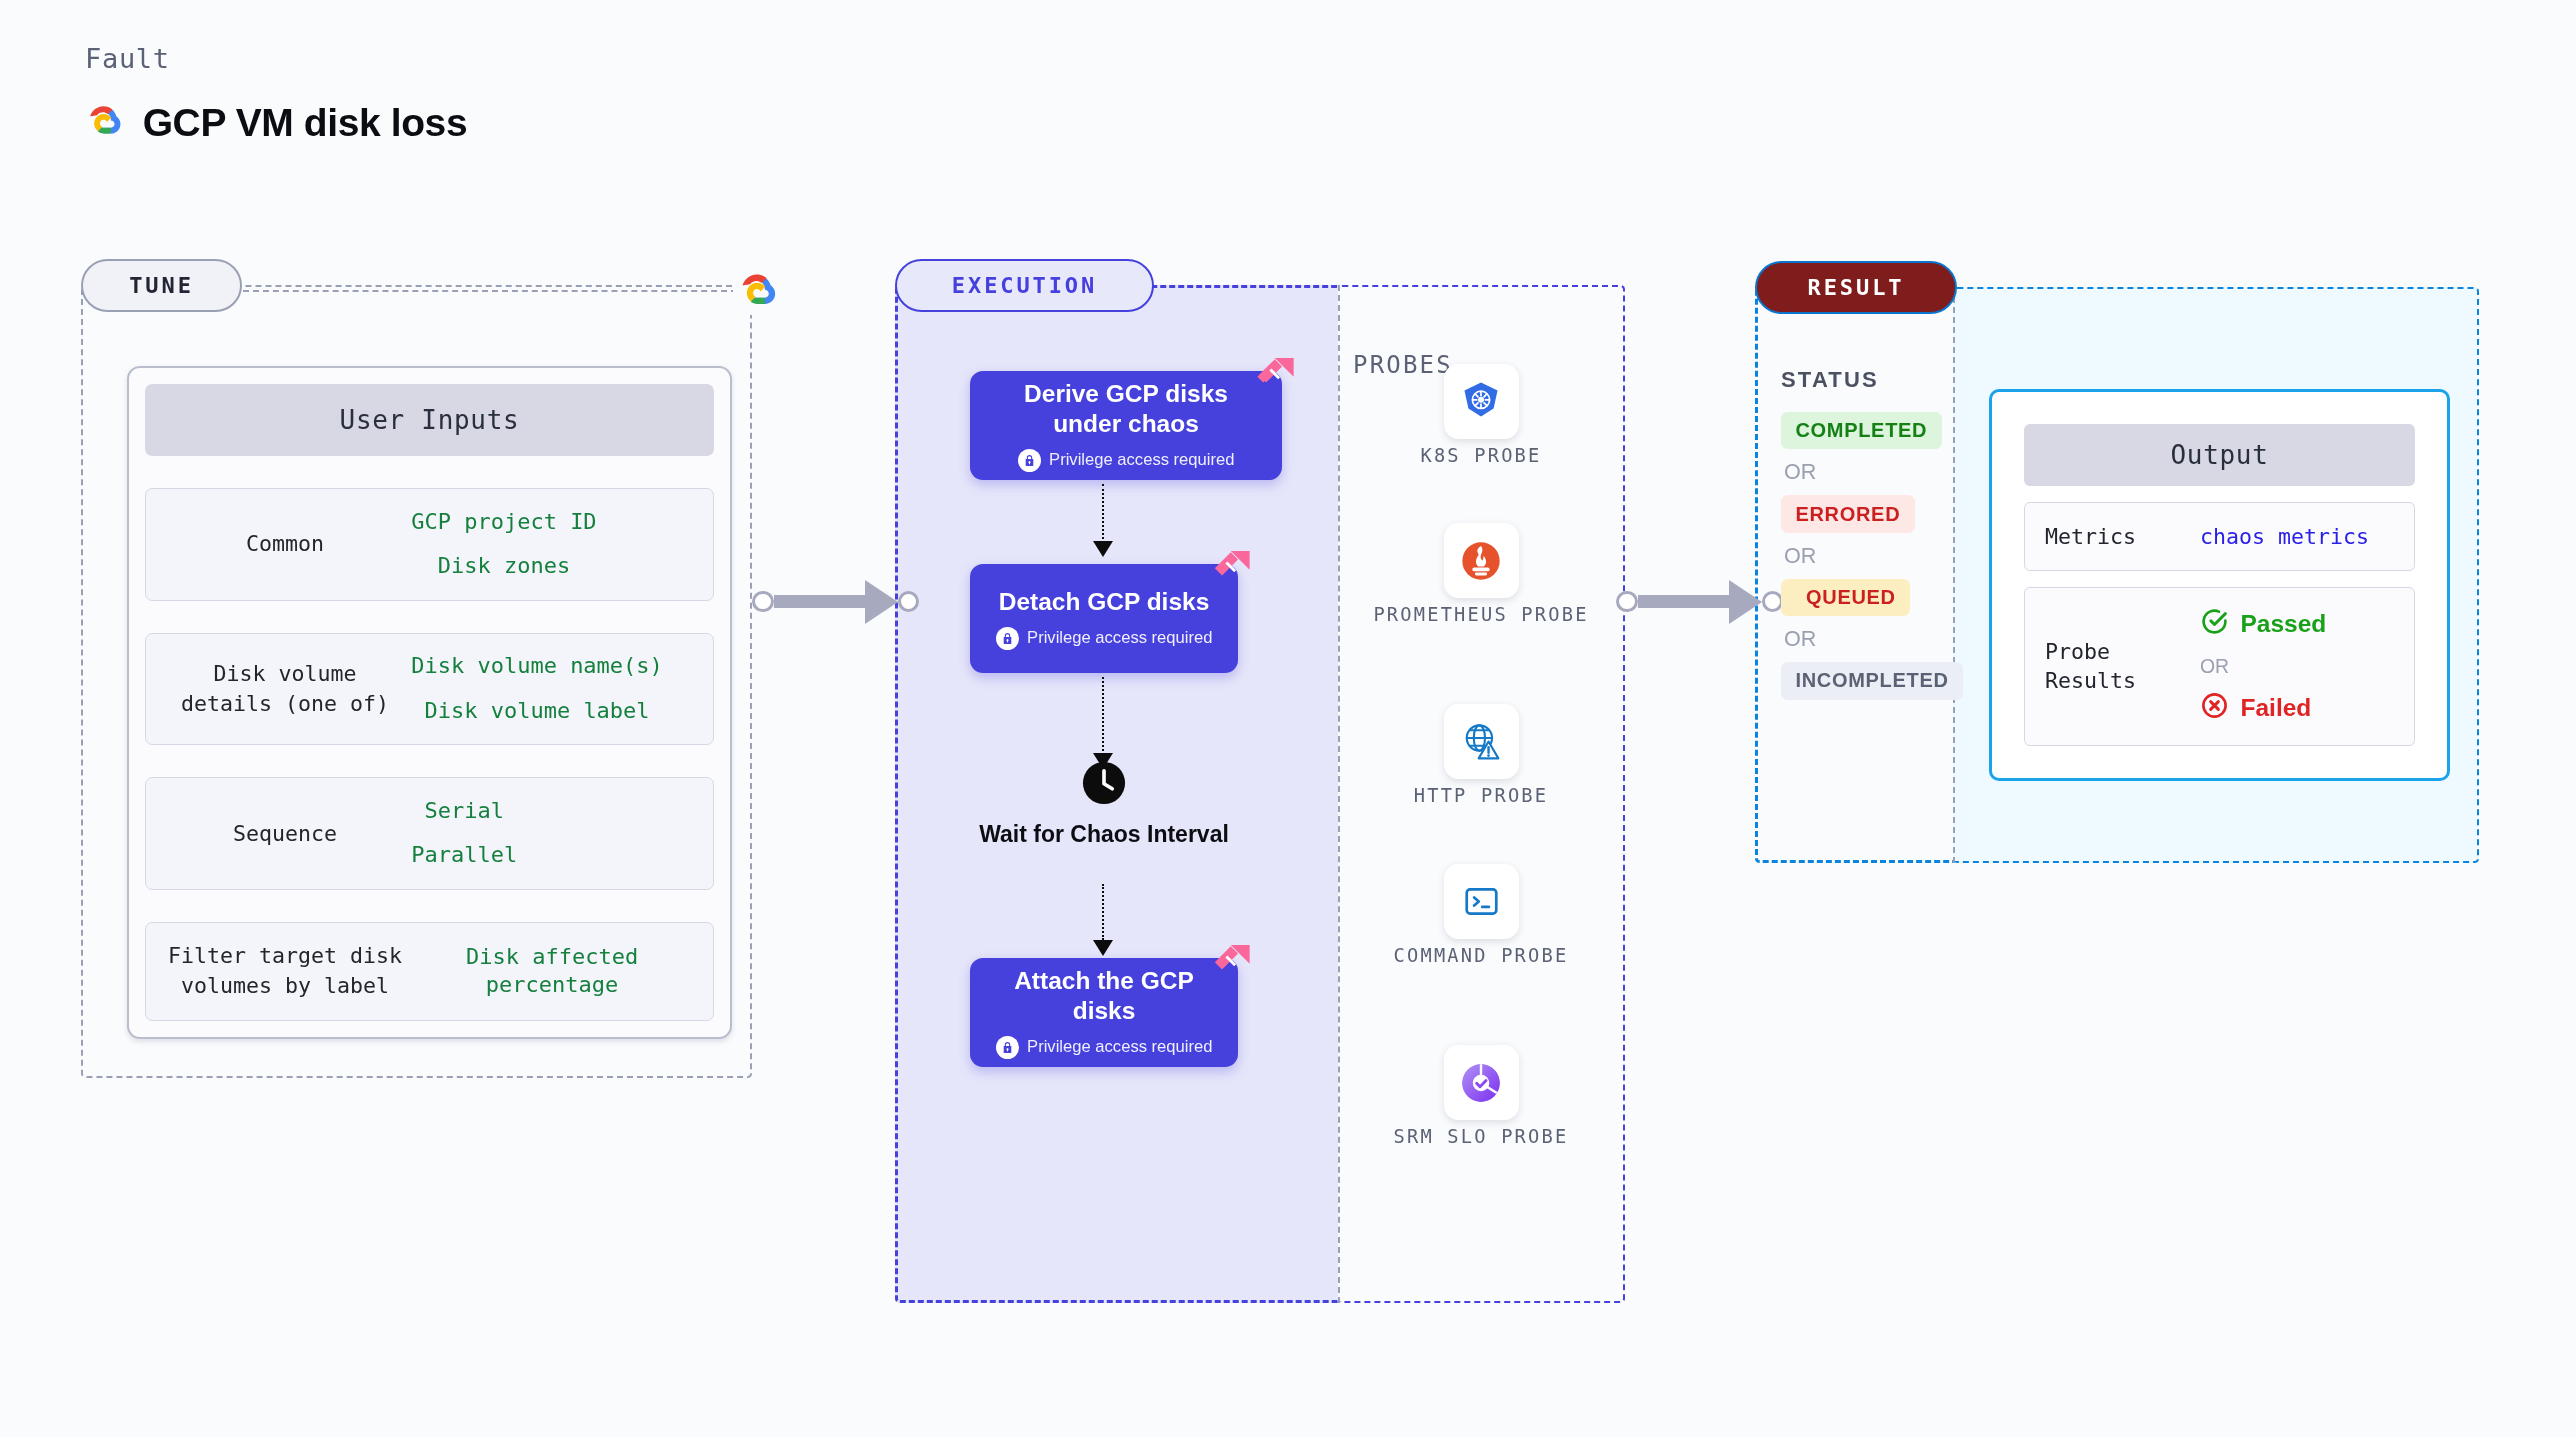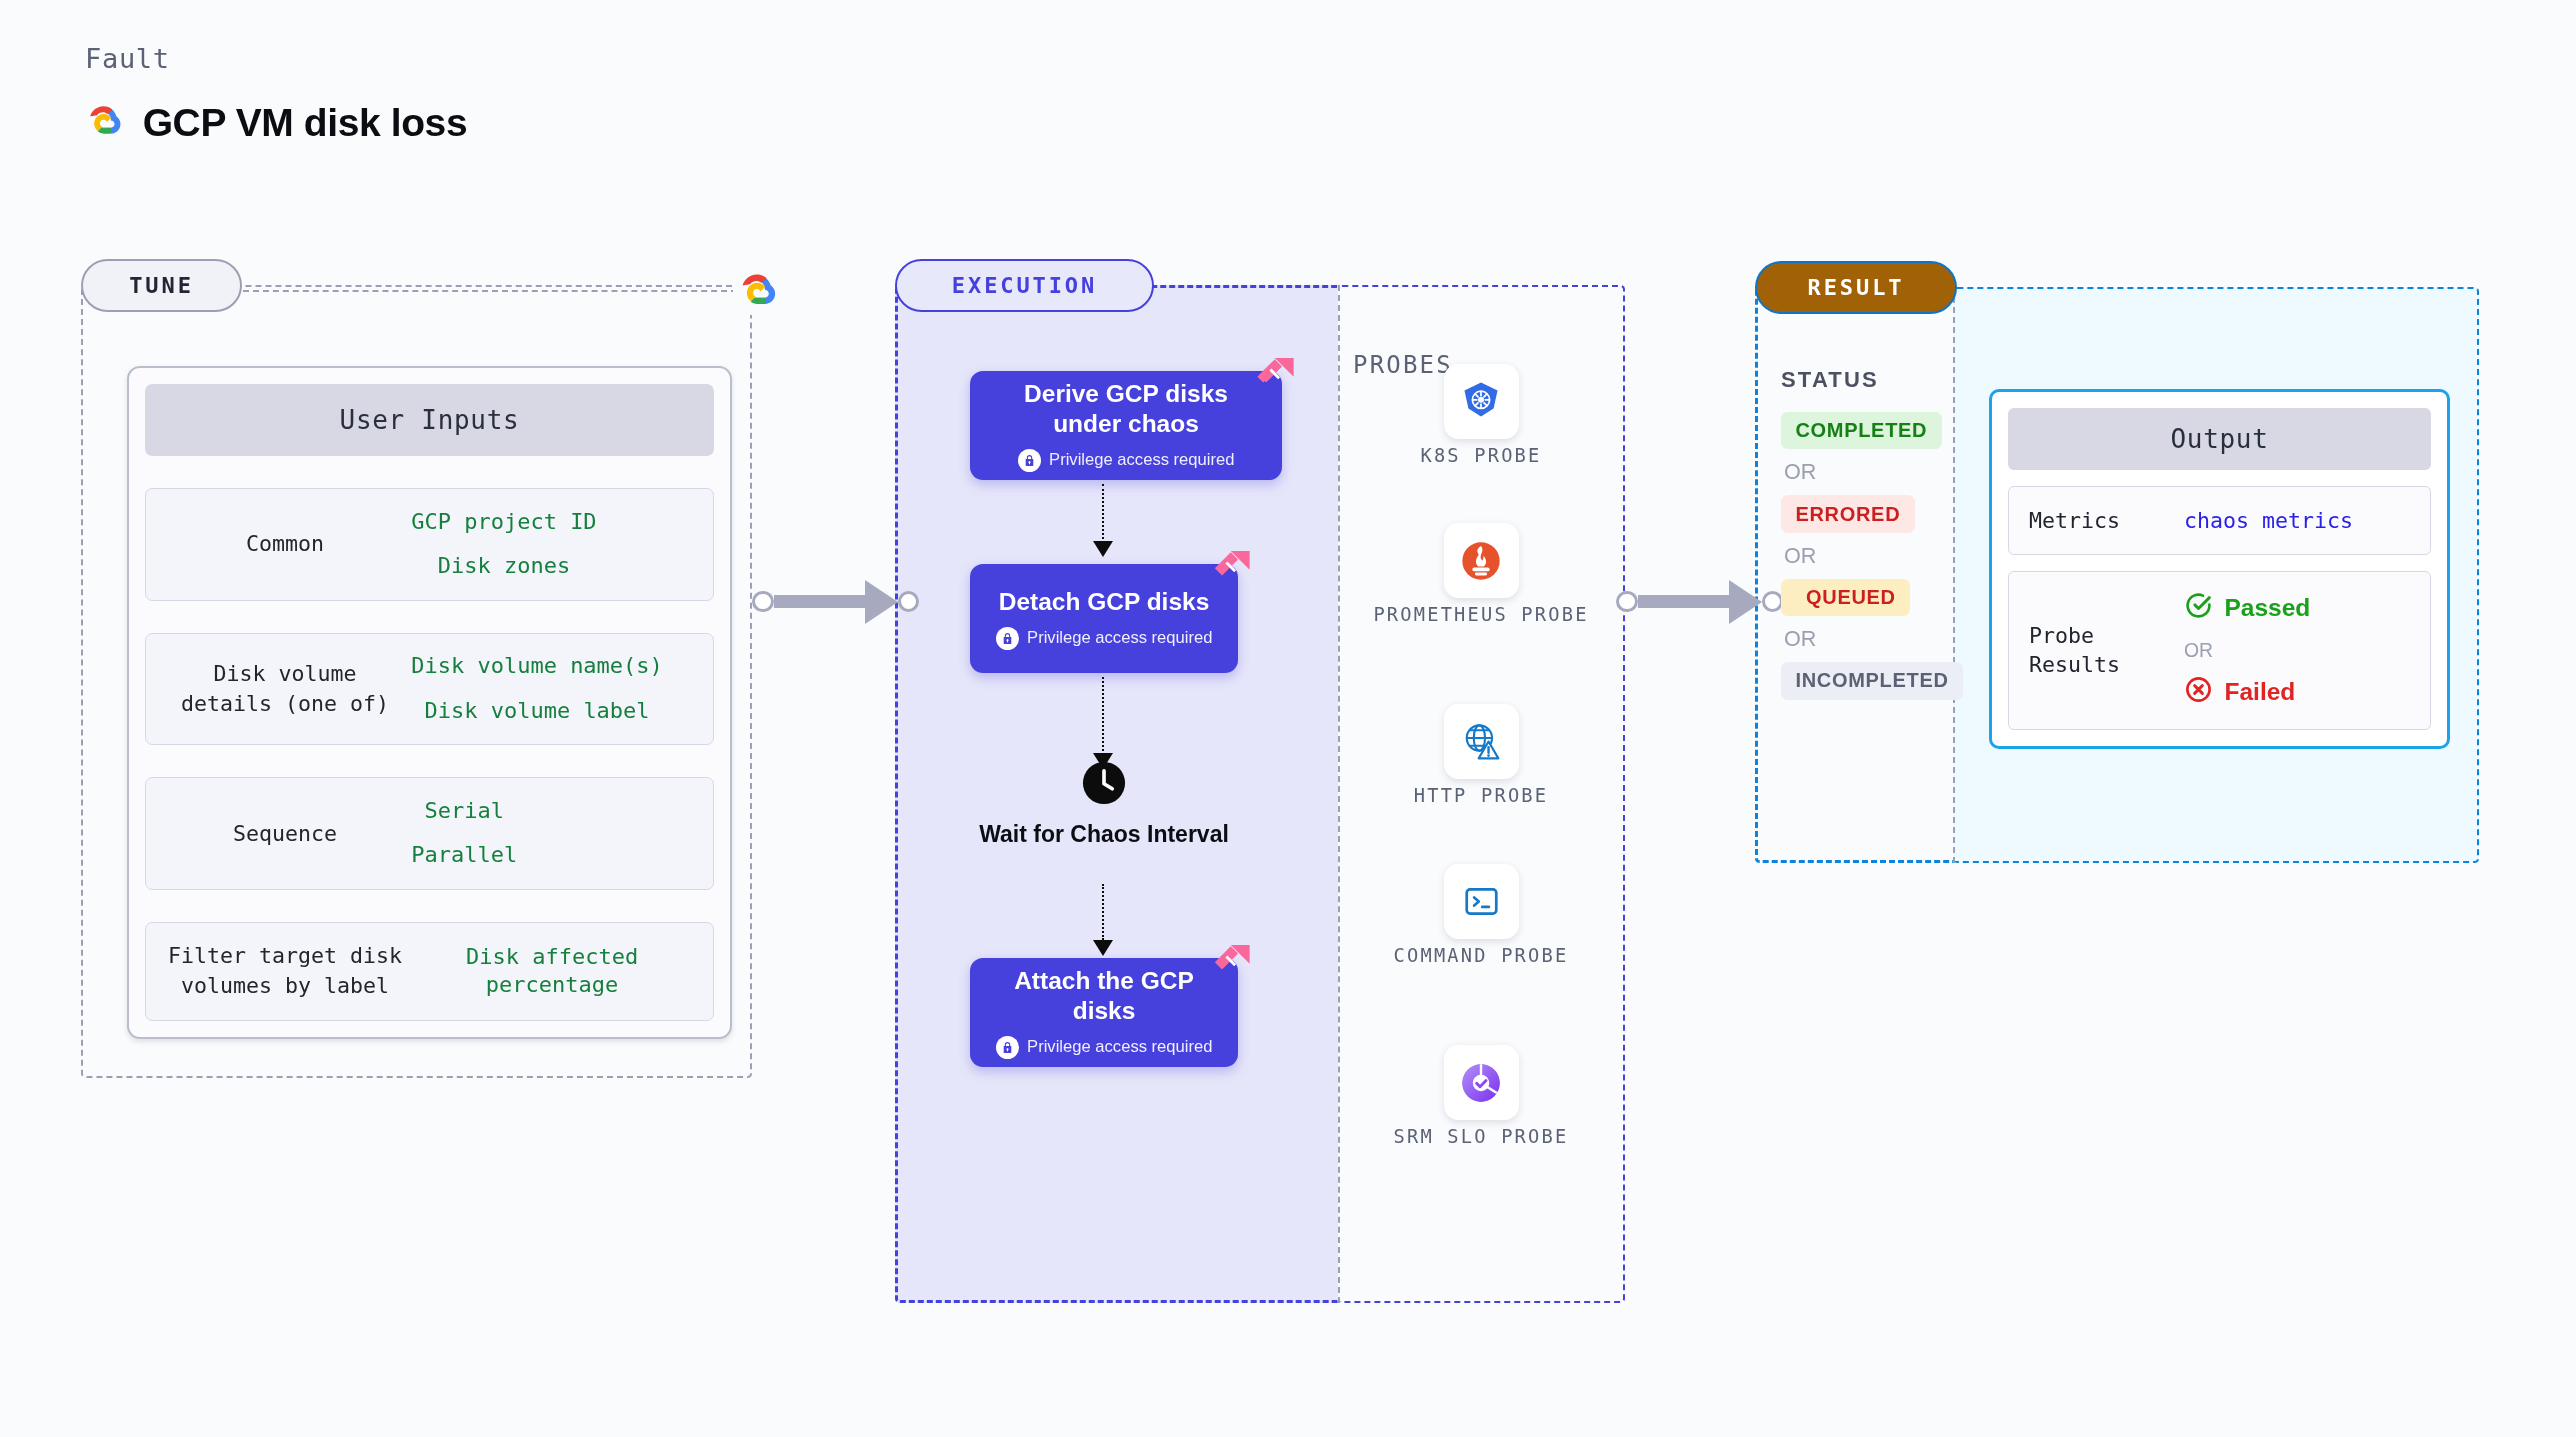--- a/index.html
+++ b/index.html
@@ -38,21 +38,21 @@
   .badge-tune {
     left: 81px; top: 259px; width: 161px;
     background: #f1f2f7; border: 2.2px solid #9aa0b4; color: #222634;
   }
   .badge-exec {
     left: 895px; top: 259px; width: 259px;
     background: #e8e8fb; border: 2.2px solid #4640dd; color: #4640dd;
   }
   .badge-result {
     left: 1755px; top: 261px; width: 202px;
-    background: #a16207; border: 2.2px solid #0b75cd; color: #ffffff;
+    background: #7f1d1d; border: 2.2px solid #0b75cd; color: #ffffff;
   }
 
   .dash-region { position: absolute; border-radius: 4.3px; }
   .tune-region {
     left: 81px; top: 285px; width: 671px; height: 793px;
     border: 2.2px dashed #9aa0b4; background: transparent;
   }
   .exec-region {
     left: 895px; top: 285px; width: 446px; height: 1018px;
     border-top: 3.6px dashed #4640dd;
@@ -242,21 +242,21 @@
   }
   .status-or {
     font-family: "Liberation Sans", sans-serif;
     font-size: 21.6px; color: #9aa0b0; padding-left: 2.9px;
   }
 
   
   .out-card {
     position: absolute; left: 1989px; top: 389px; width: 461px;
     background: #ffffff; border: 3.6px solid #1aa3e8; border-radius: 10px;
-    padding: 16px; display: flex; flex-direction: column; gap: 16px;
+    padding: 32px; display: flex; flex-direction: column; gap: 16px;
   }
   .out-head {
     background: #d7d8e4; border-radius: 5.8px; height: 62px;
     display: flex; align-items: center; justify-content: center;
     font-size: 26px; color: #2a2f3e; letter-spacing: 0.7px;
   }
   .out-row {
     background: #fbfbfe; border: 1.4px solid #d5d8e4; border-radius: 5.8px;
     display: flex; align-items: center; padding: 18.7px 20px;
   }

